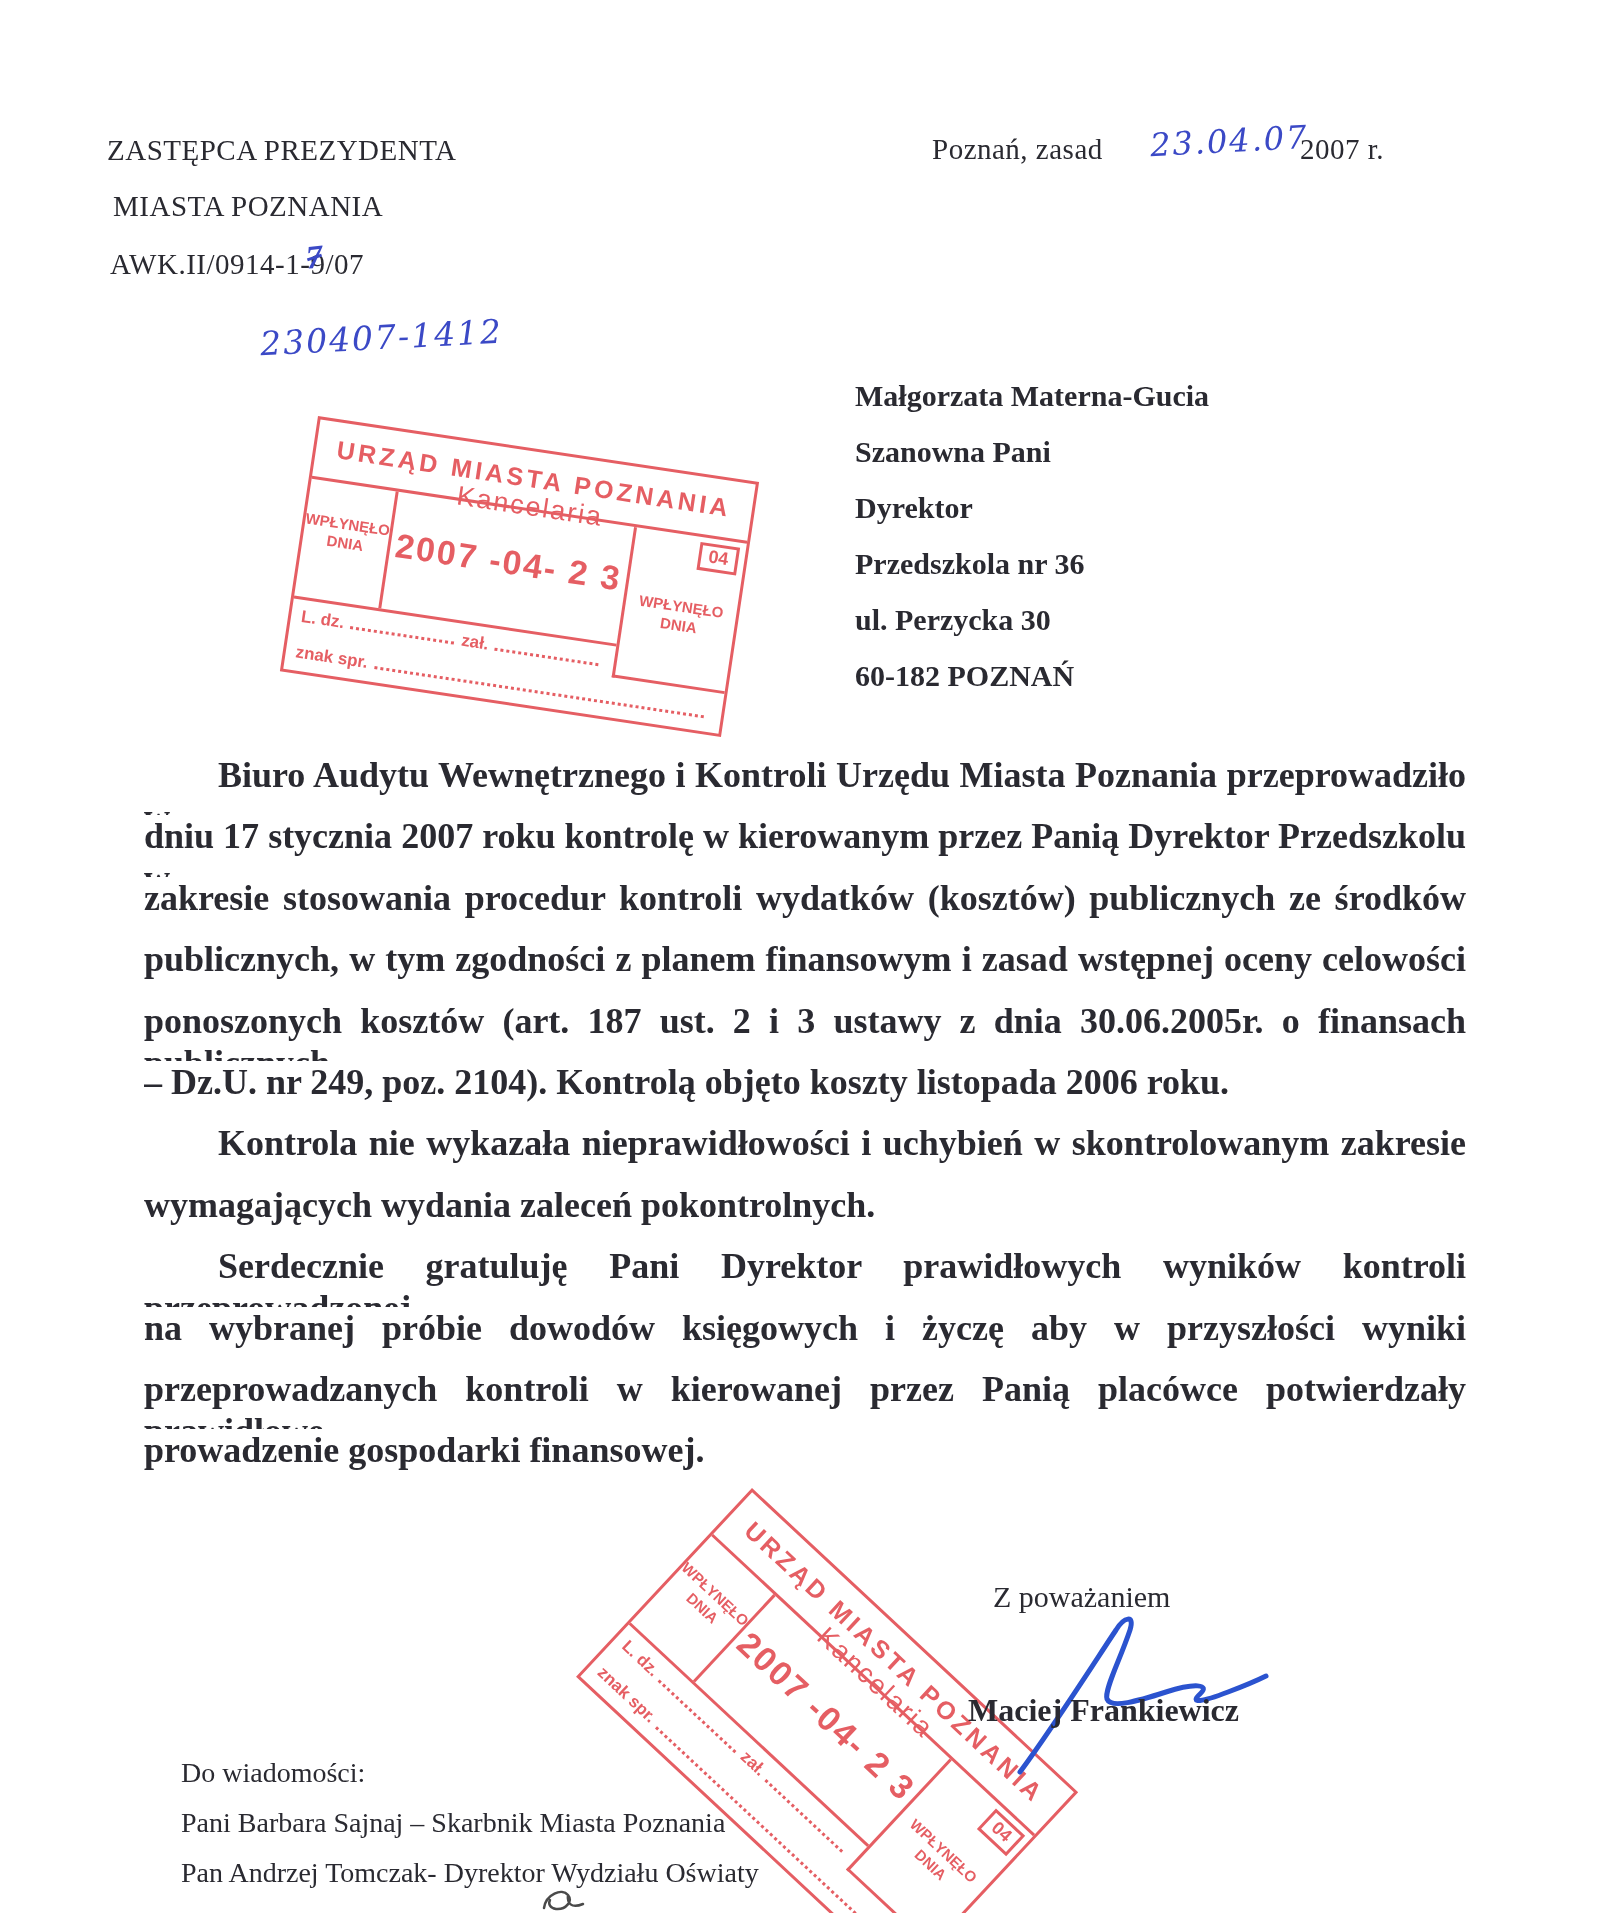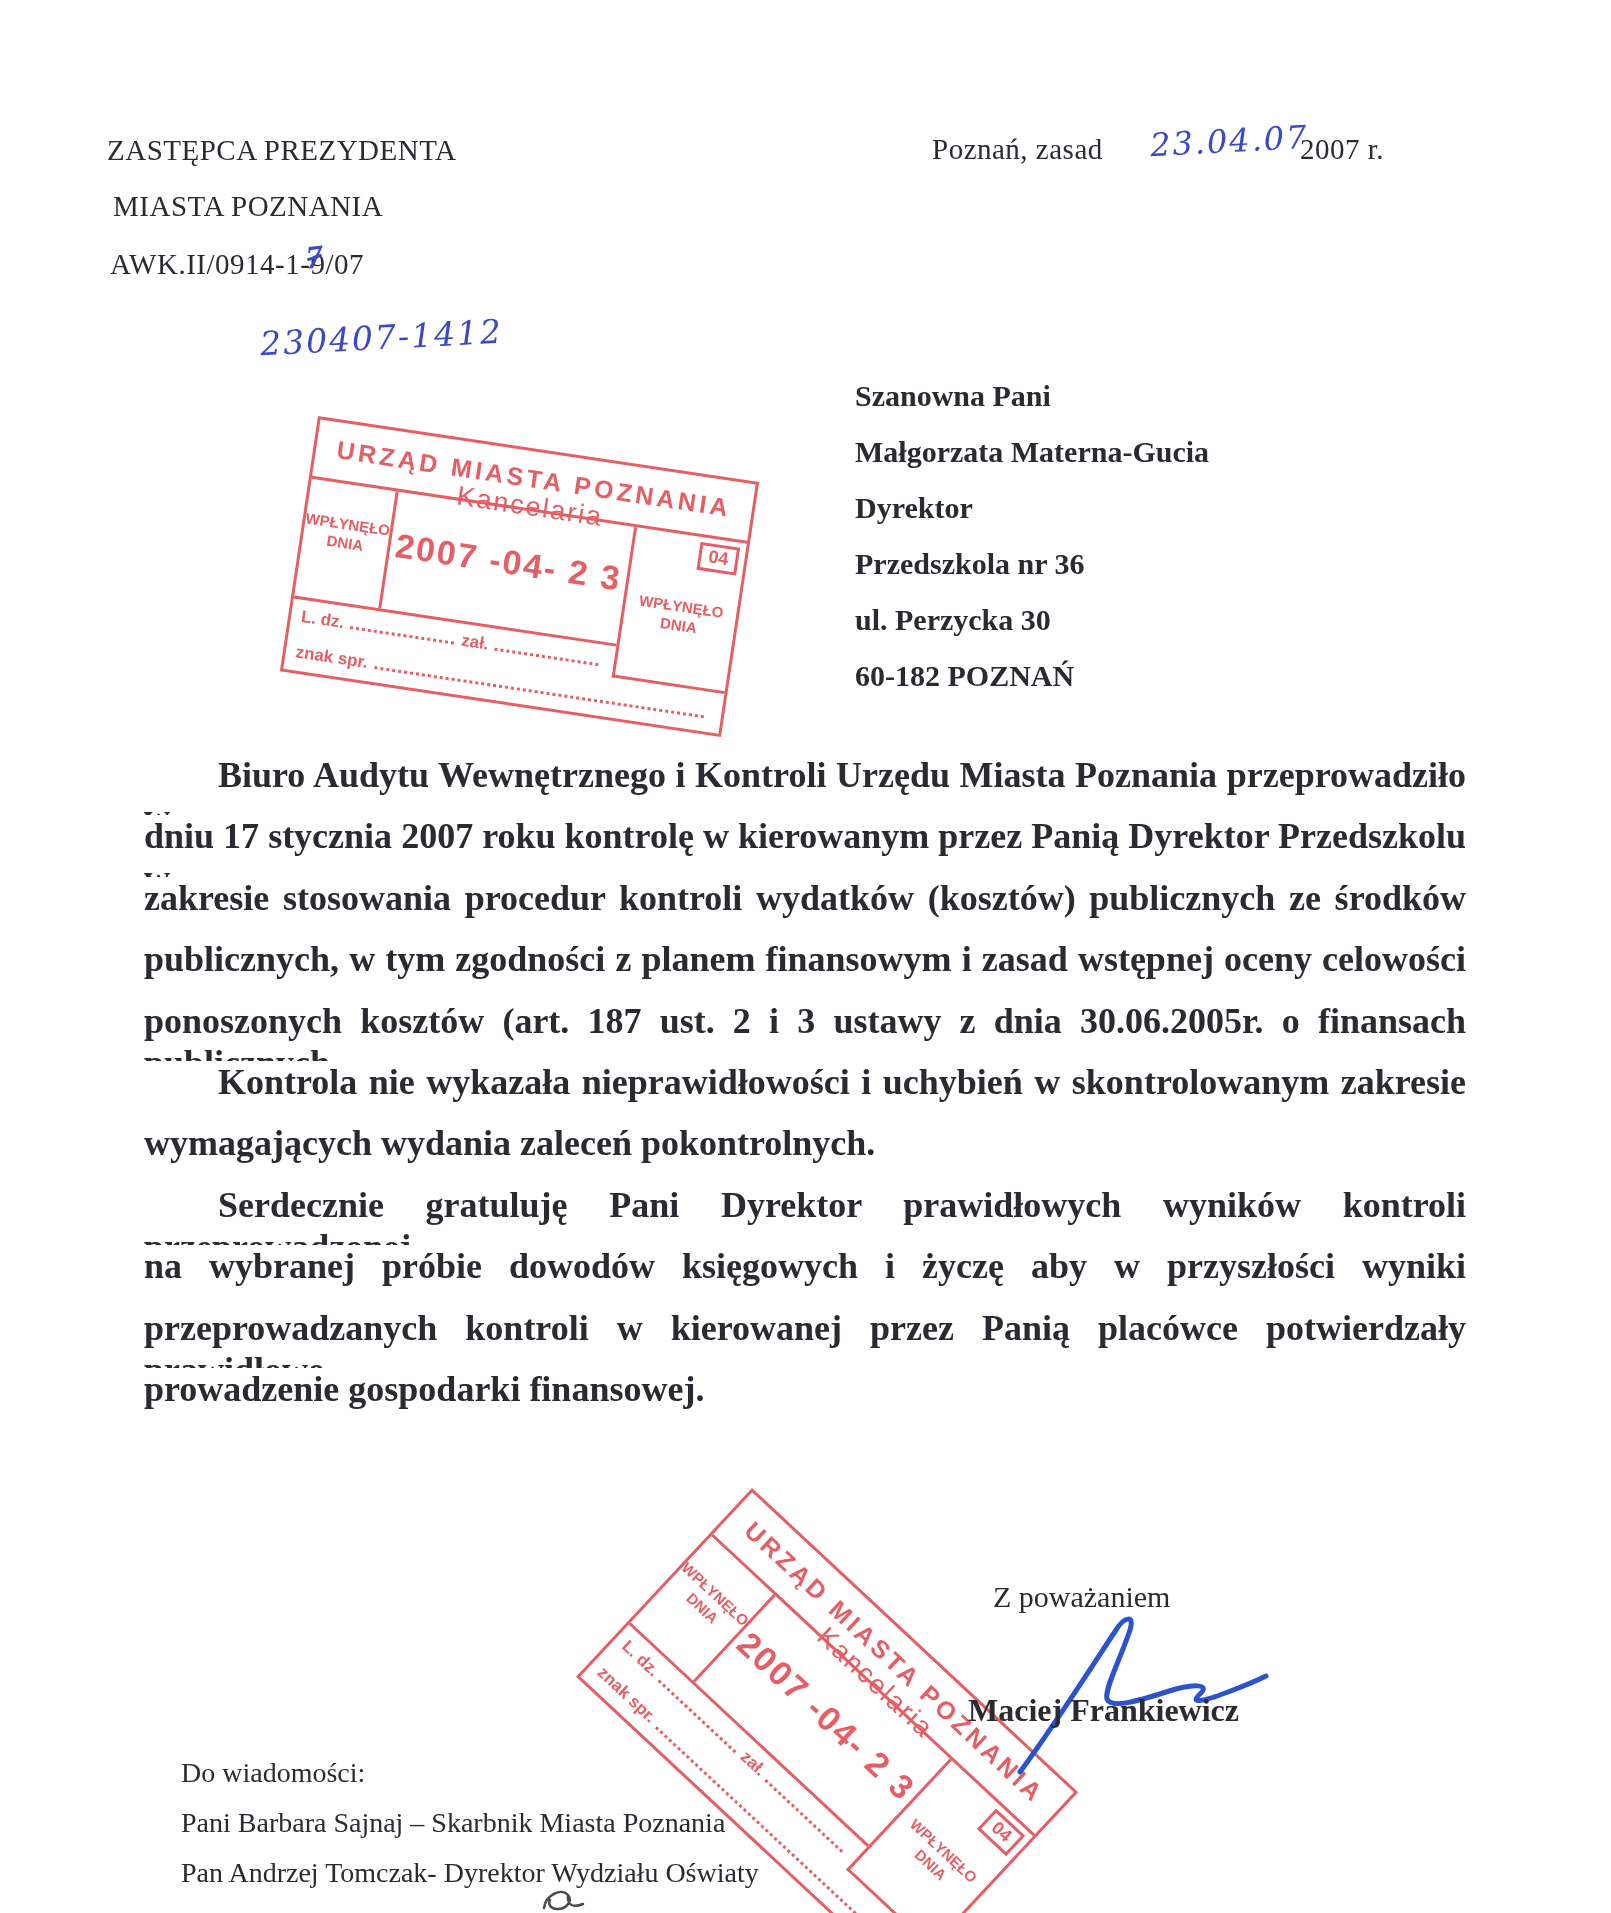--- a/index.html
+++ b/index.html
@@ -138,34 +138,35 @@
         <span>zał.</span>
         <span class="lead"></span>
       </div>
     <div class="st-znak">
         <span>znak spr.</span>
         <span class="lead"></span>
       </div>
   </div>
 
   <div class="abs recipient" style="left:855px;top:368px;">
+    <div>Małgorzata Materna-Gucia</div>
     <div>Szanowna Pani</div>
-    <div>Małgorzata Materna-Gucia</div>
     <div>Dyrektor</div>
     <div>Przedszkola nr 36</div>
     <div>ul. Perzycka 30</div>
     <div>60-182 POZNAŃ</div>
   </div>
 
   <div class="abs" style="left:144px;top:754px;">
     <div class="body-line first">Biuro Audytu Wewnętrznego i Kontroli Urzędu Miasta Poznania przeprowadziło w</div>
     <div class="body-line">dniu 17 stycznia 2007 roku kontrolę w kierowanym przez Panią Dyrektor Przedszkolu w</div>
     <div class="body-line">zakresie stosowania procedur kontroli wydatków (kosztów) publicznych ze środków</div>
     <div class="body-line">publicznych, w tym zgodności z planem finansowym i zasad wstępnej oceny celowości</div>
     <div class="body-line">ponoszonych kosztów (art. 187 ust. 2 i 3 ustawy z dnia 30.06.2005r. o finansach publicznych</div>
+    <div class="body-line last">– Dz.U. nr 249, poz. 2104). Kontrolą objęto  koszty listopada  2006 roku.</div>
     <div class="body-line first">Kontrola  nie wykazała nieprawidłowości i uchybień  w skontrolowanym zakresie</div>
     <div class="body-line last">wymagających wydania zaleceń pokontrolnych.</div>
     <div class="body-line first">Serdecznie gratuluję Pani  Dyrektor prawidłowych wyników kontroli przeprowadzonej</div>
     <div class="body-line">na wybranej próbie dowodów księgowych i życzę aby w przyszłości wyniki</div>
     <div class="body-line">przeprowadzanych kontroli w kierowanej przez Panią placówce  potwierdzały  prawidłowe</div>
     <div class="body-line last">prowadzenie gospodarki finansowej.</div>
   </div>
 
   <div class="stamp" style="left:752px;top:1488px;transform:rotate(43deg);">
     <div class="st-head">URZĄD MIASTA POZNANIA</div>

